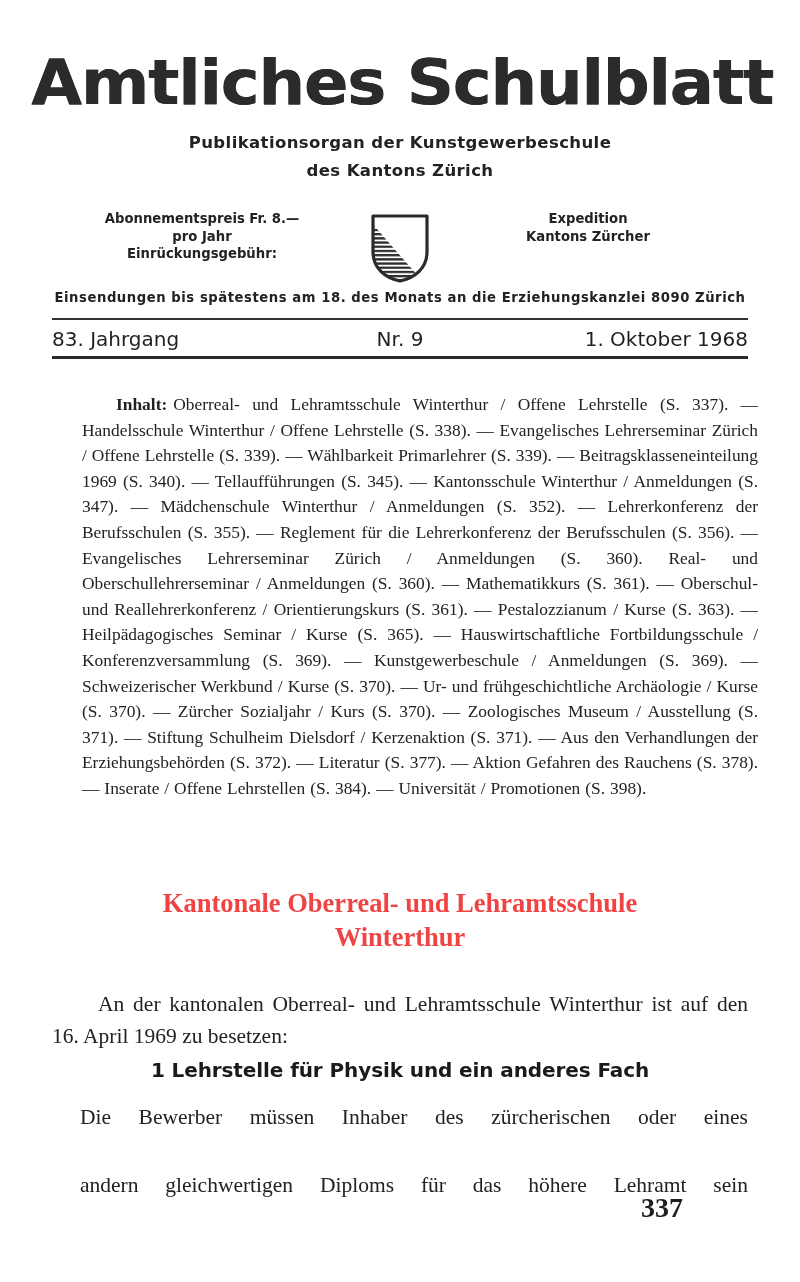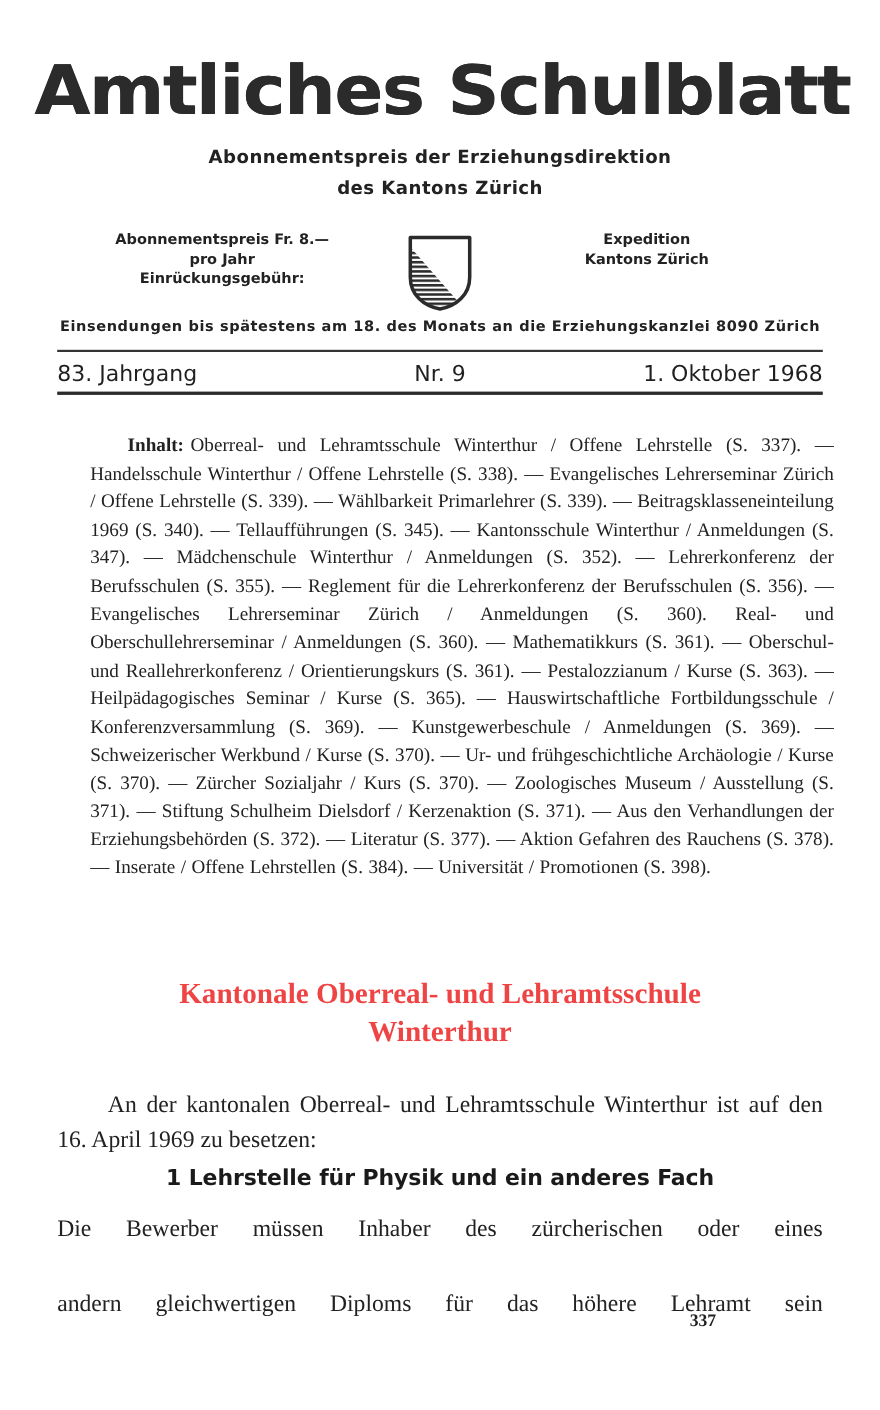--- a/index.html
+++ b/index.html
@@ -15,20 +15,21 @@
     color: #1c1c1c;
     overflow: hidden;
   }
 
   .page {
     position: absolute;
     left: 0; top: 0;
     width: 703px;
     height: 1282px;
     background: #ffffff;
+    padding-left: 32px;
   }
 
   
   .masthead {
     position: absolute;
     left: 52px;
     top: 52px;
     width: 696px;
     text-align: center;
   }
@@ -211,46 +212,47 @@
     width: 696px;
     font-family: "Liberation Serif", serif;
     font-size: 21.5px;
     line-height: 34px;
     color: #222;
     text-align: justify;
   }
   .article-p2 .just-line {
     display: block;
     text-align: justify;
+    margin-left: 28px;
   }
   .article-p2 .just-line::after {
     content: "";
     display: inline-block;
     width: 100%;
   }
 
   
   .folio {
     position: absolute;
     right: 52px;
     top: 1192px;
     font-family: "Liberation Serif", serif;
     font-weight: bold;
-    font-size: 16px;
+    font-size: 28px;
     color: #1f1f1f;
   }
 </style>
 </head>
 <body>
 
 <div class="page">
 
   <div class="masthead">
     <div class="masthead-title">Amtliches Schulblatt</div>
-    <div class="masthead-sub1">Abonnementspreis der Erziehungsdirektion</div>
+    <div class="masthead-sub1">Publikationsorgan der Kunstgewerbeschule</div>
     <div class="masthead-sub2">des Kantons Zürich</div>
   </div>
 
   <div class="infobar">
 
     <div class="info-left">
       <div>Abonnementspreis Fr. 8.—</div>
       <div>pro Jahr</div>
       <div>Einrückungsgebühr:</div>
     </div>
@@ -268,21 +270,21 @@
         <g clip-path="url(#shieldClip)">
           <rect x="0" y="0" width="62" height="72" fill="#ffffff"></rect>
           <polygon points="0,8 0,72 56,72" fill="url(#hatch)"></polygon>
         </g>
         <path d="M4,4 L58,4 L58,40 C58,56 46,66 31,69 C16,66 4,56 4,40 Z" fill="none" stroke="#2b2b2b" stroke-width="3.2" stroke-linejoin="round"></path>
       </svg>
     </div>
 
     <div class="info-right">
       <div>Expedition</div>
-      <div>Kantons Zürich</div>
+      <div>Kantons Zürcher</div>
     </div>
   </div>
 
   <div class="info-bottom">Einsendungen bis spätestens am 18. des Monats an die Erziehungskanzlei 8090 Zürich</div>
 
   <div class="rule-thin" style="top:318px;"></div>
 
   <div class="issuebar">
     <div class="issue-left">83. Jahrgang</div>
     <div class="issue-mid">Nr. 9</div>

